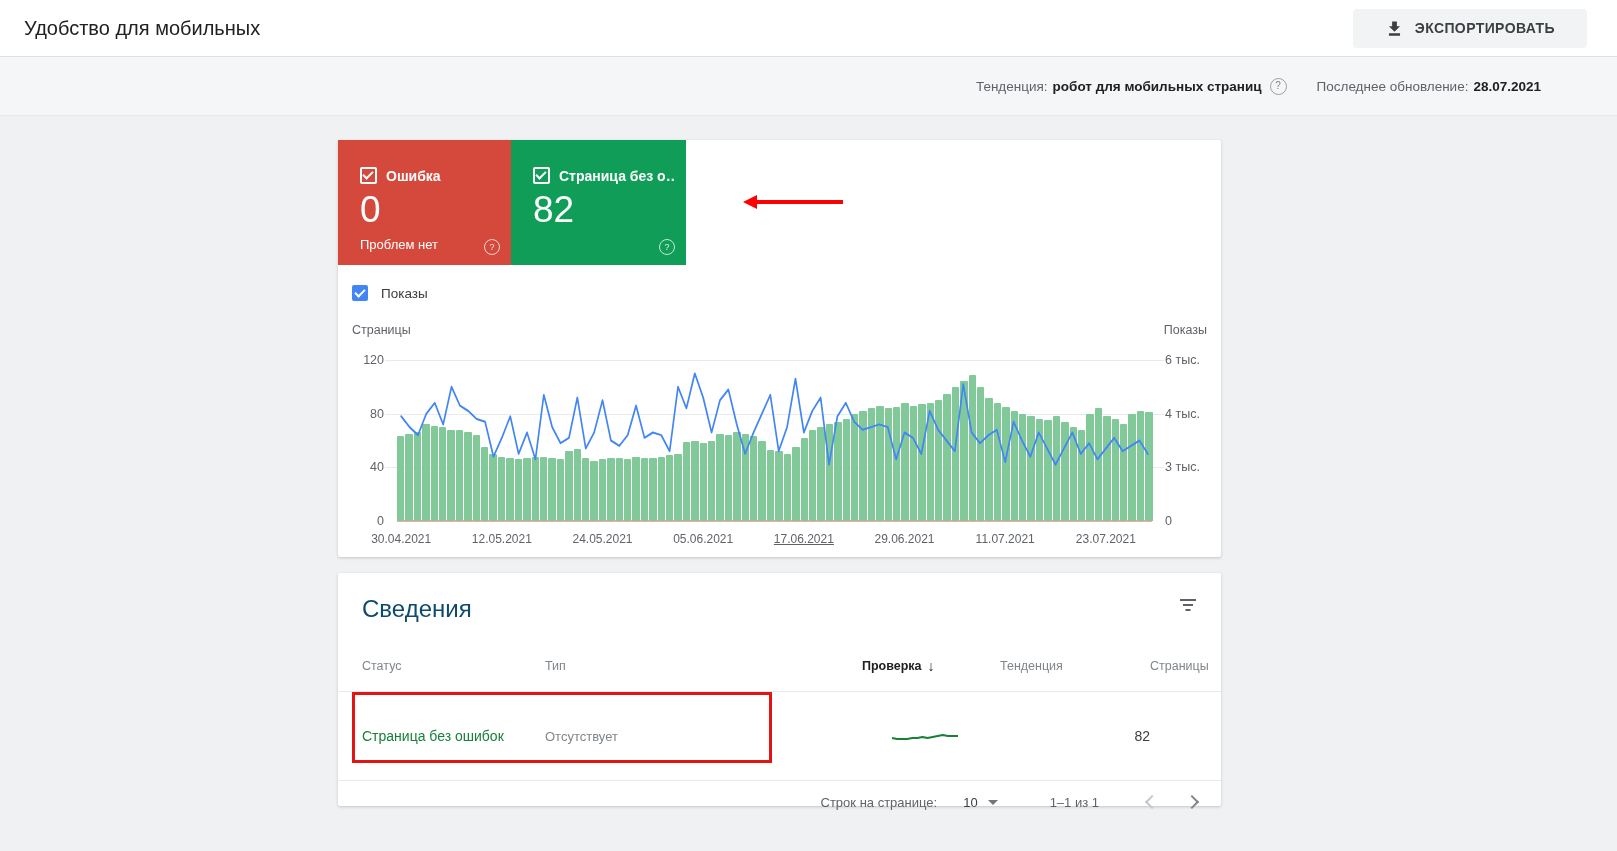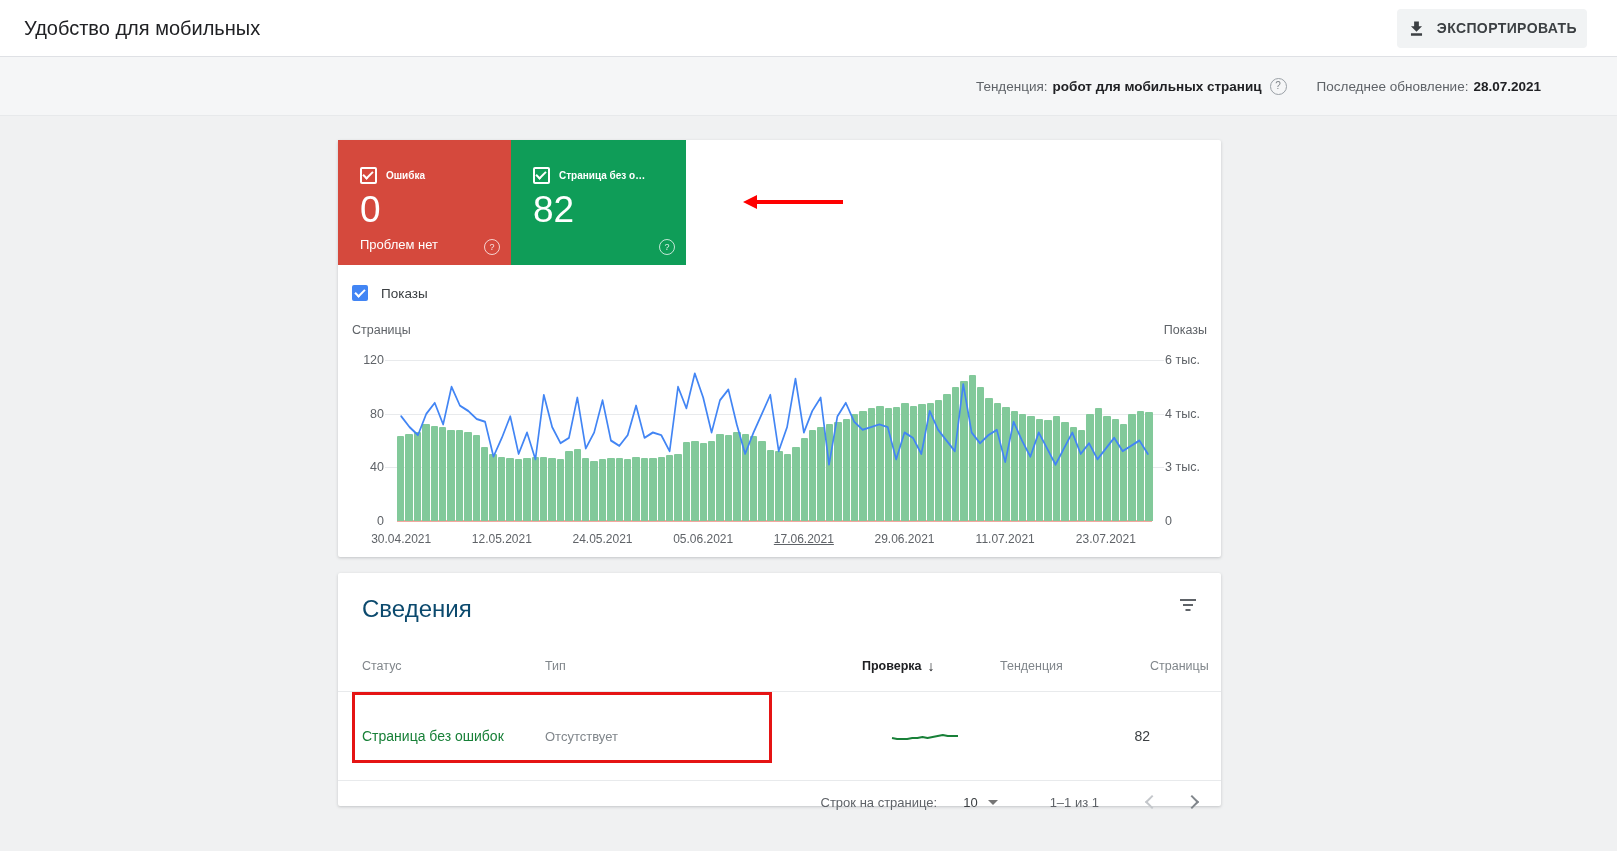--- a/index.html
+++ b/index.html
@@ -12,21 +12,21 @@
   
   .topbar{
     height:57px;background:#fff;border-bottom:1px solid #dfe1e5;
     display:flex;align-items:center;justify-content:space-between;
     padding:0 30px 0 24px;box-sizing:border-box;
   }
   .page-title{font-size:20px;color:#202124;}
   .export-btn{
     display:flex;align-items:center;gap:11px;
     background:#f1f3f4;border:none;border-radius:4px;
-    padding:10px 10px;cursor:pointer;
+    padding:10px 32px;cursor:pointer;
     font-family:inherit;font-size:14px;font-weight:bold;color:#3c4043;letter-spacing:.4px;
   }
   .export-btn svg{width:19px;height:19px;fill:#3c4043;}
   
   .metabar{
     height:58px;background:#f5f6f7;border-bottom:1px solid #e7e9eb;
     display:flex;align-items:center;justify-content:flex-end;
     padding-right:76px;font-size:13.5px;color:#5f6368;
   }
   .metabar b{color:#202124;font-weight:bold;margin-left:5px;}
@@ -40,21 +40,21 @@
   .help-circle::after{content:"?";font-size:10px;color:#80868b;line-height:1;}
   
   .content{position:absolute;left:338px;top:140px;width:883px;}
   .card{background:#fff;border-radius:2px;box-shadow:0 1px 3px rgba(60,64,67,.25);}
   .chart-card{height:417px;position:relative;}
   
   .tiles{display:flex;}
   .tile{height:125px;box-sizing:border-box;padding:27px 12px 0 22px;color:#fff;position:relative;cursor:pointer;}
   .tile-error{width:173px;}
   .tile-valid{width:175px;}
-  .tile-labelrow{display:flex;align-items:center;gap:9px;font-size:10px;font-weight:bold;white-space:nowrap;overflow:hidden;}
+  .tile-labelrow{display:flex;align-items:center;gap:9px;font-size:14px;font-weight:bold;white-space:nowrap;overflow:hidden;}
   .cb-white{width:13px;height:13px;border:2px solid #fff;border-radius:2px;position:relative;flex:0 0 auto;}
   .cb-white::after{content:"";position:absolute;left:3px;top:0px;width:4px;height:8px;
     border-right:2px solid #fff;border-bottom:2px solid #fff;transform:rotate(45deg);}
   .tile-value{font-size:37px;margin-top:7px;line-height:1;}
   .tile-sub{font-size:13px;margin-top:9px;}
   .tile-help{
     position:absolute;right:11px;bottom:10px;width:14px;height:14px;border-radius:50%;
     border:1.5px solid rgba(255,255,255,.75);display:flex;align-items:center;justify-content:center;cursor:pointer;
   }
   .tile-help::after{content:"?";font-size:9px;color:rgba(255,255,255,.85);}

